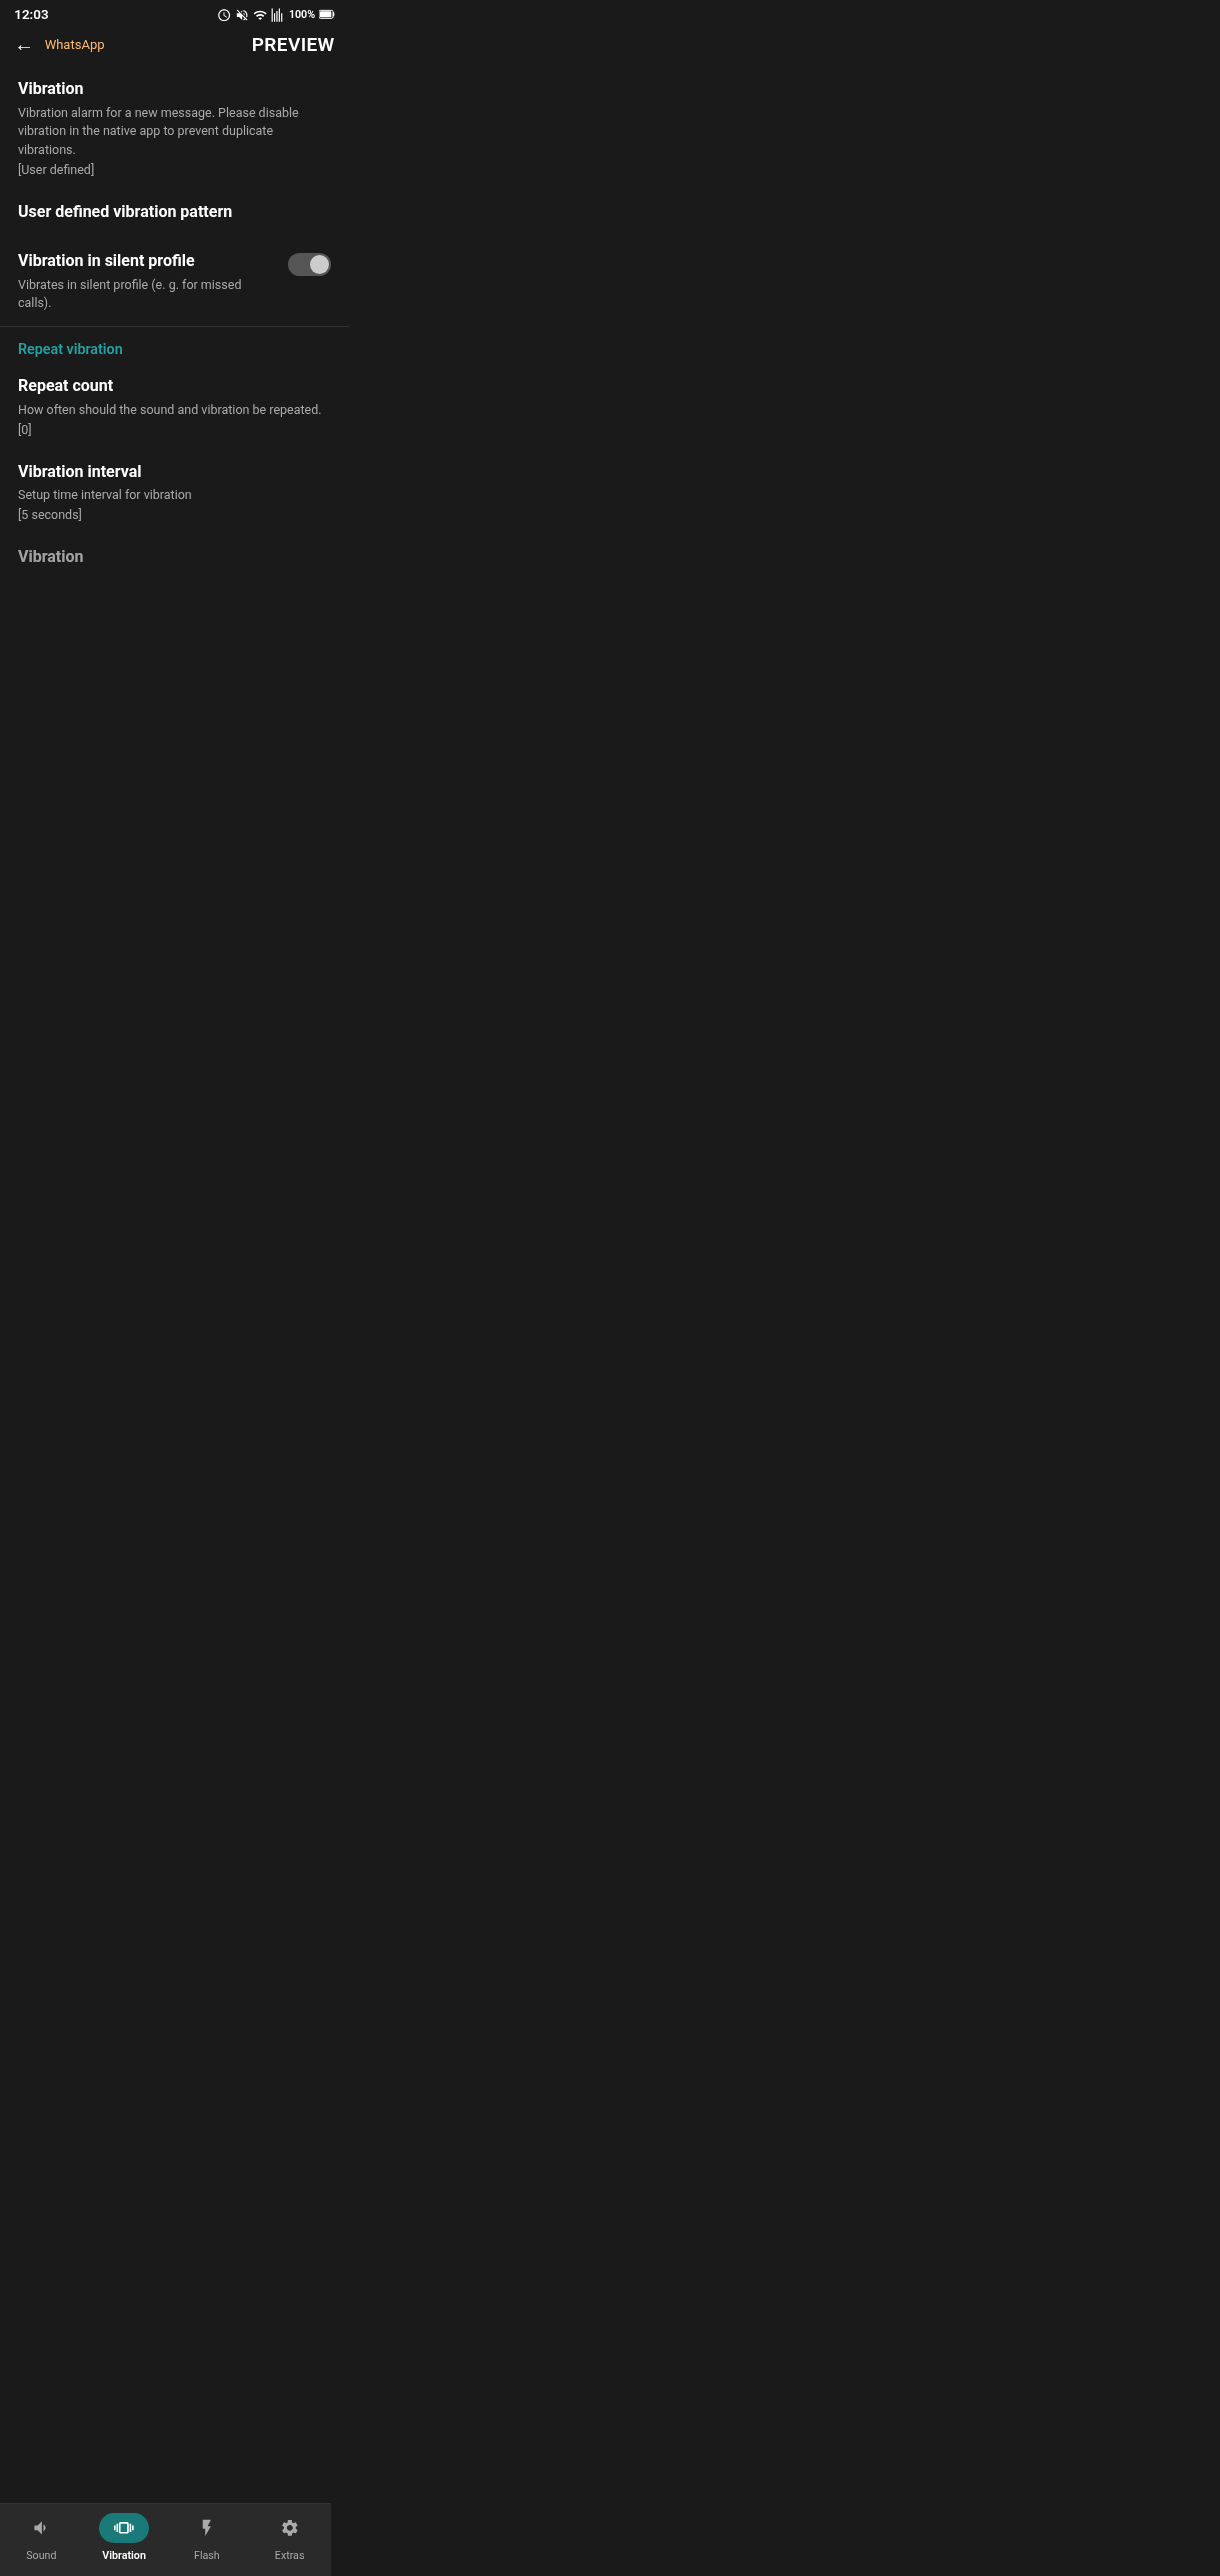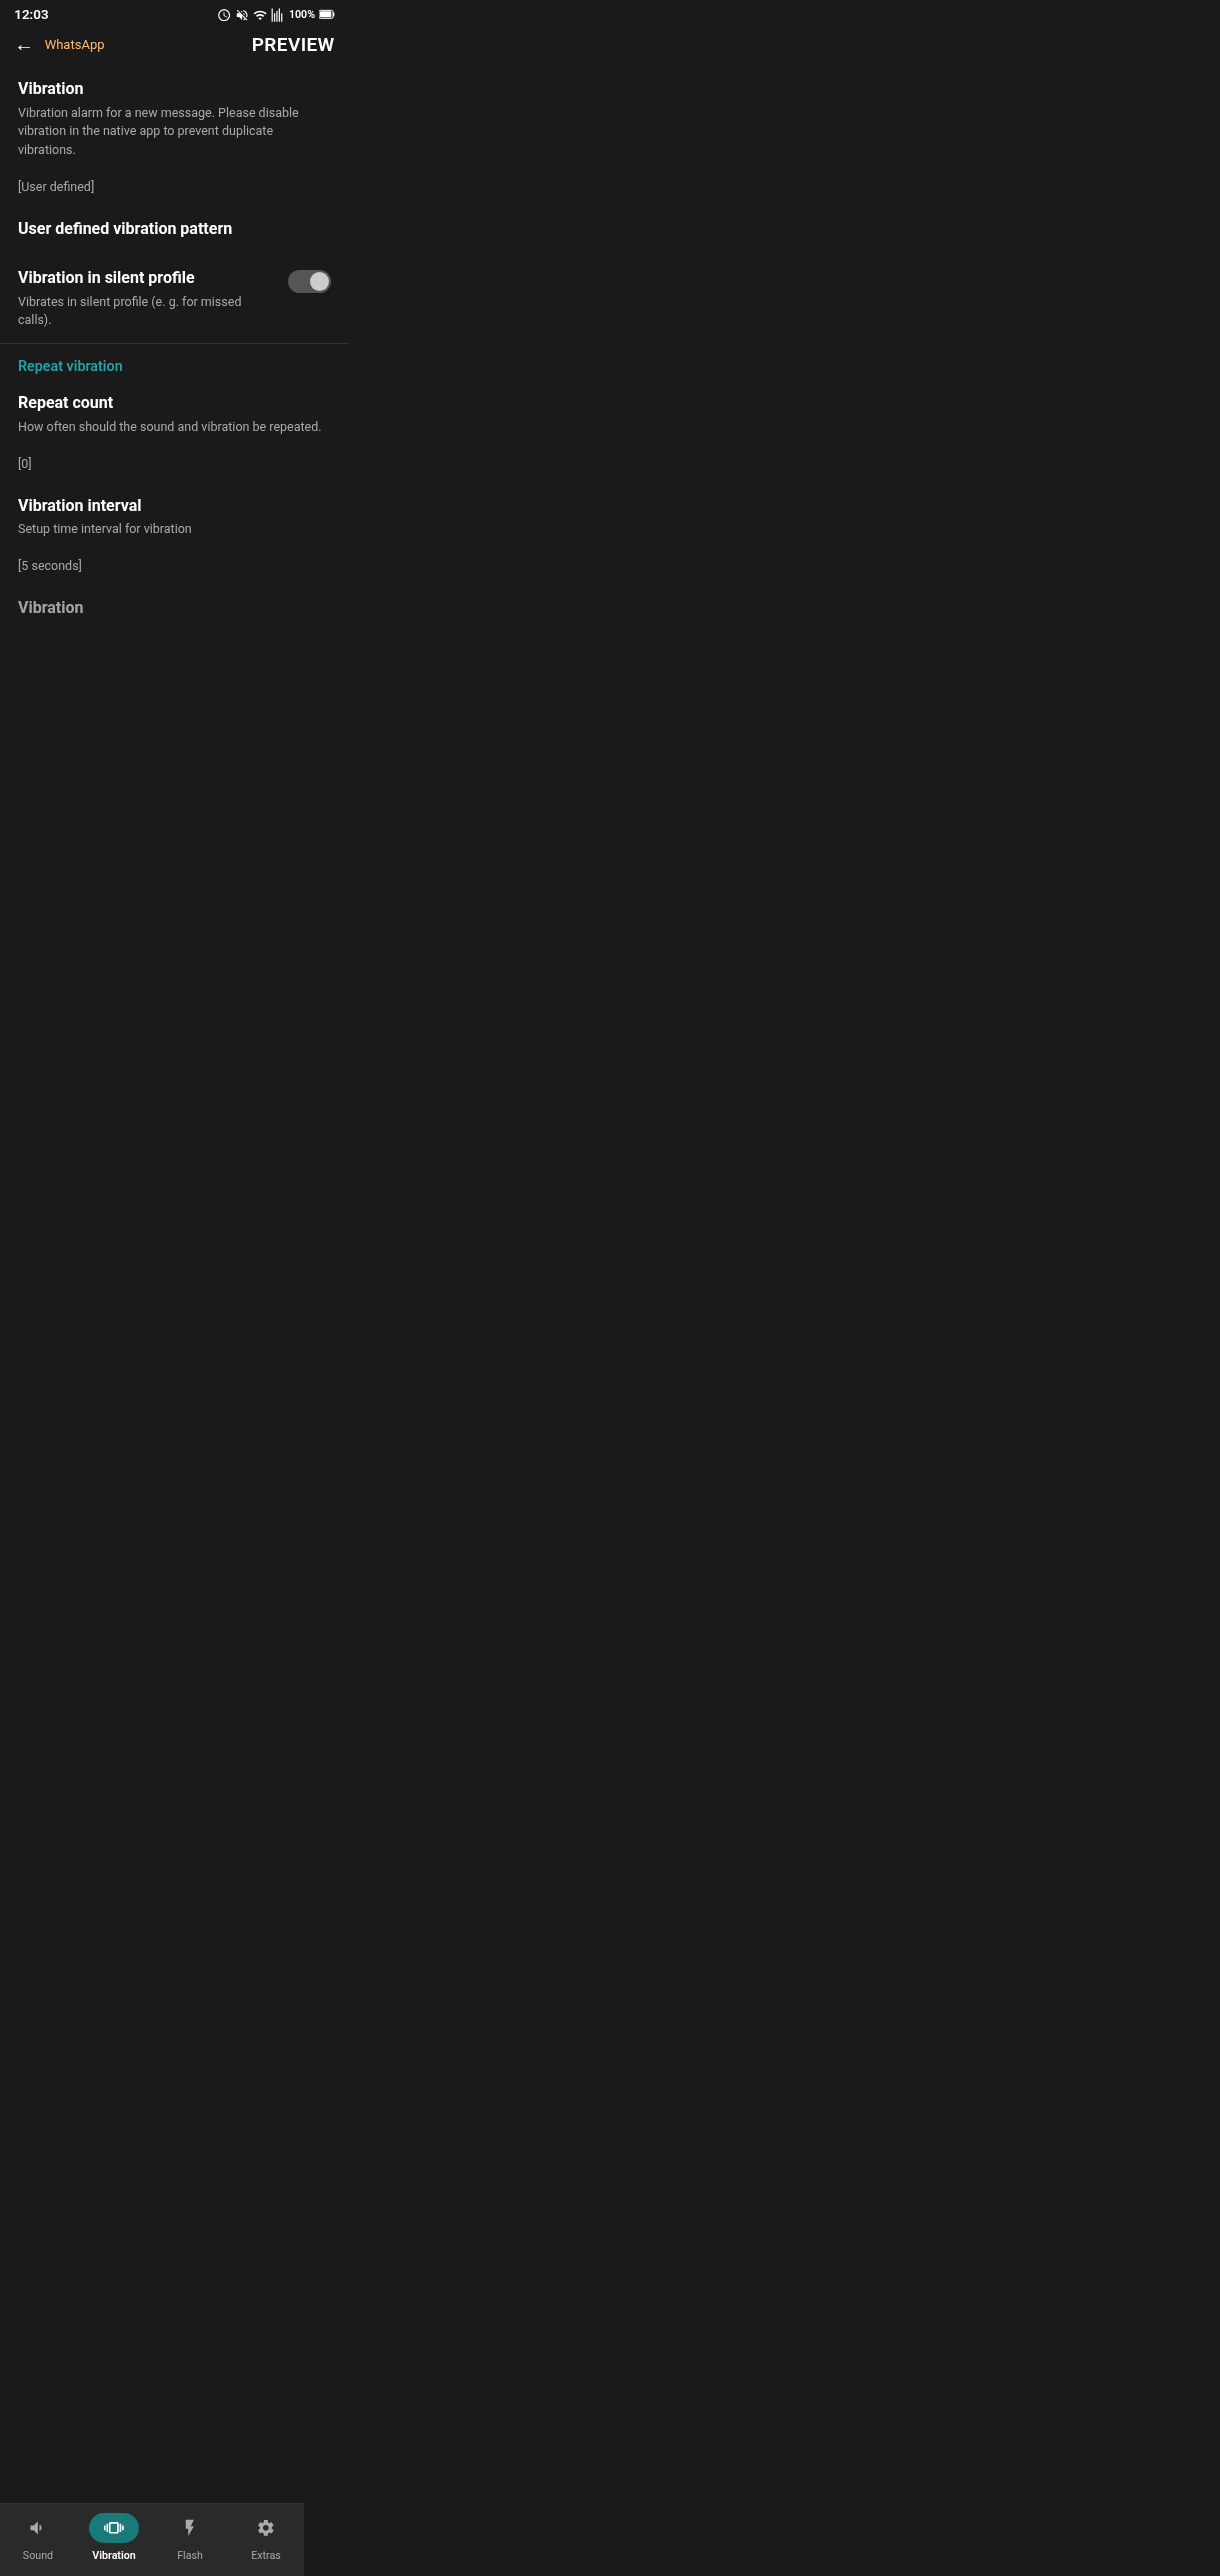--- a/index.html
+++ b/index.html
@@ -84,21 +84,21 @@
 
     .section-desc {
       font-size: 12.5px;
       color: #aaaaaa;
       line-height: 1.5;
     }
 
     .section-value {
       font-size: 12.5px;
       color: #aaaaaa;
-      margin-top: 19px;
+      margin-top: 2px;
     }
 
     .divider {
       height: 0.9px;
       background: #333333;
       margin: 0 0;
     }
 
     
     .toggle-row {
@@ -138,21 +138,21 @@
       padding: 14.3px 18px 7.2px;
       font-size: 14.3px;
       font-weight: 600;
       color: #26a0a0;
     }
 
     
     .bottom-nav {
       position: fixed;
       bottom: 0;
-      width: 304px;
+      width: 331px;
       background: #2a2a2a;
       display: flex;
       align-items: center;
       justify-content: space-around;
       padding: 9px 0 14.3px;
       border-top: 0.9px solid #333;
     }
 
     .nav-item {
       display: flex;

